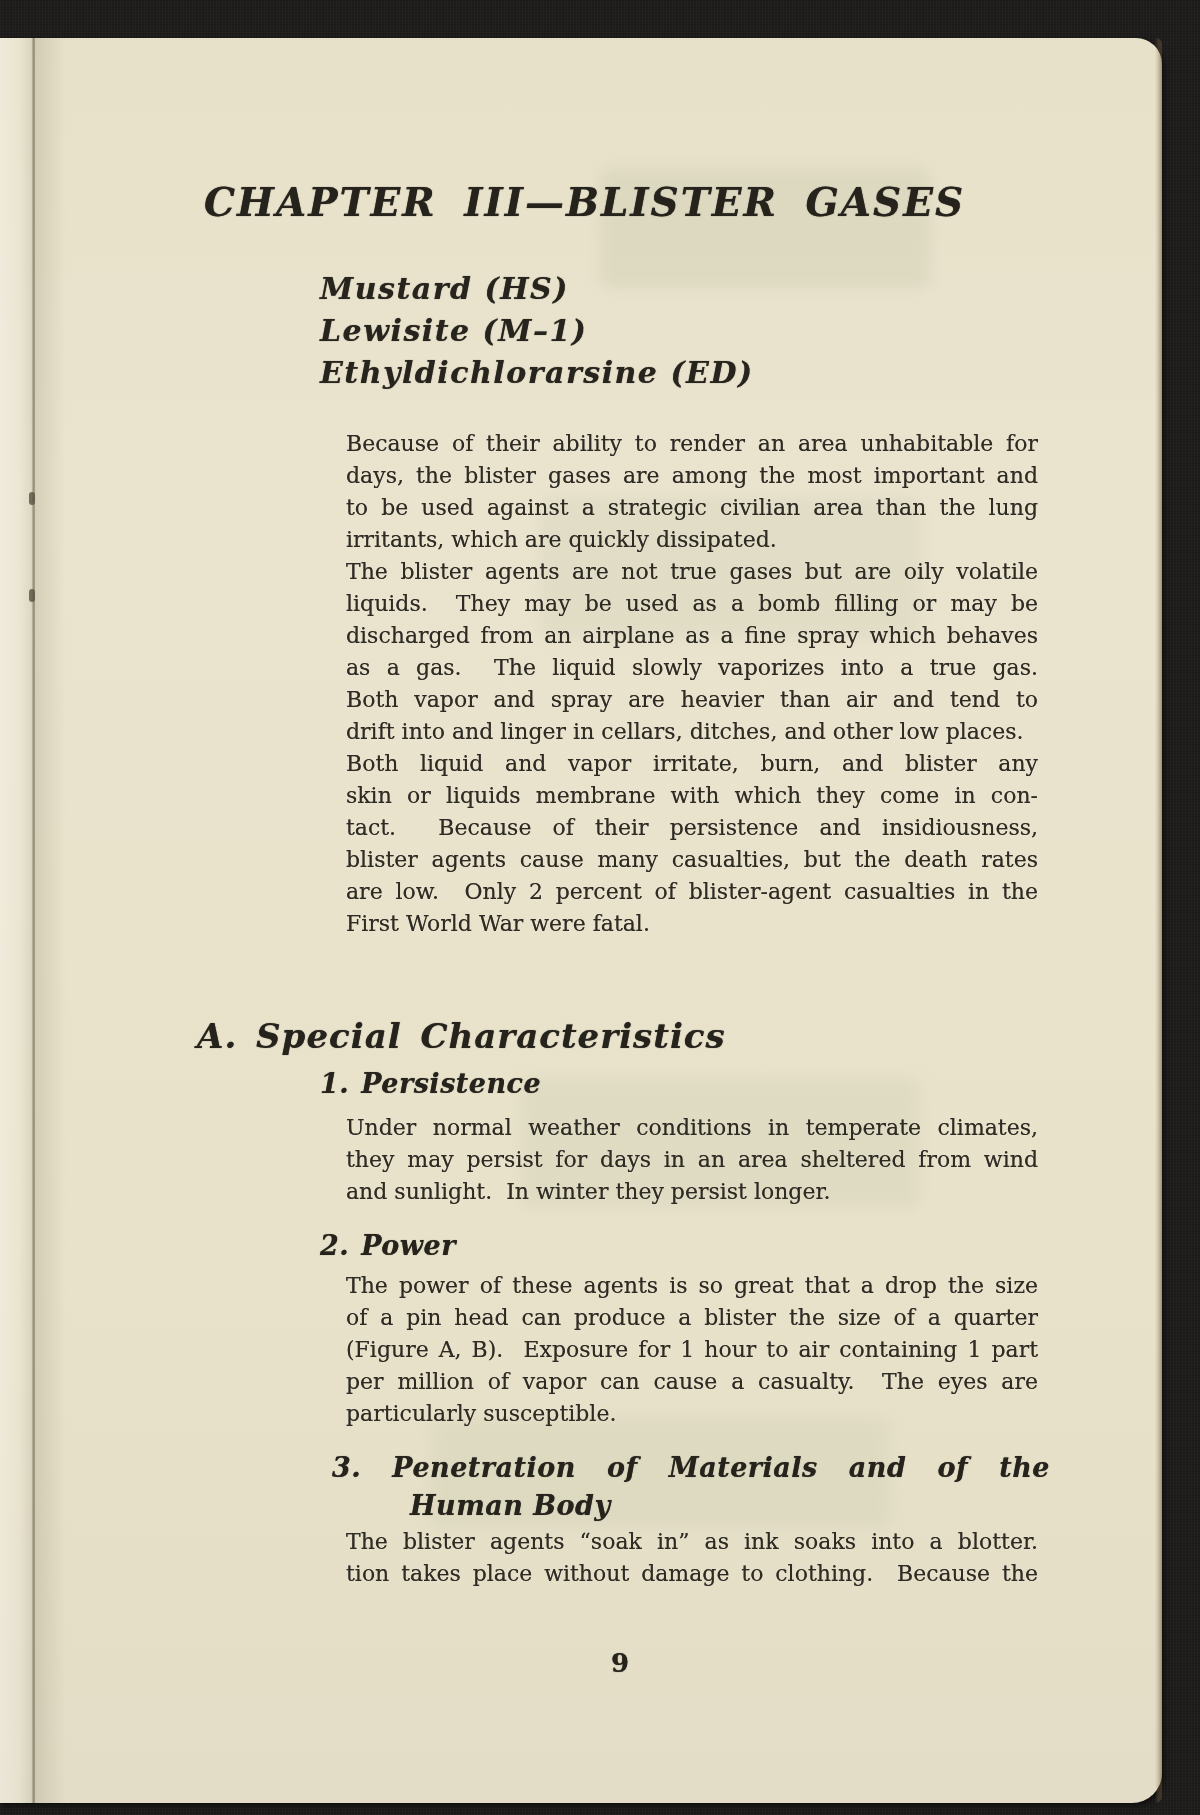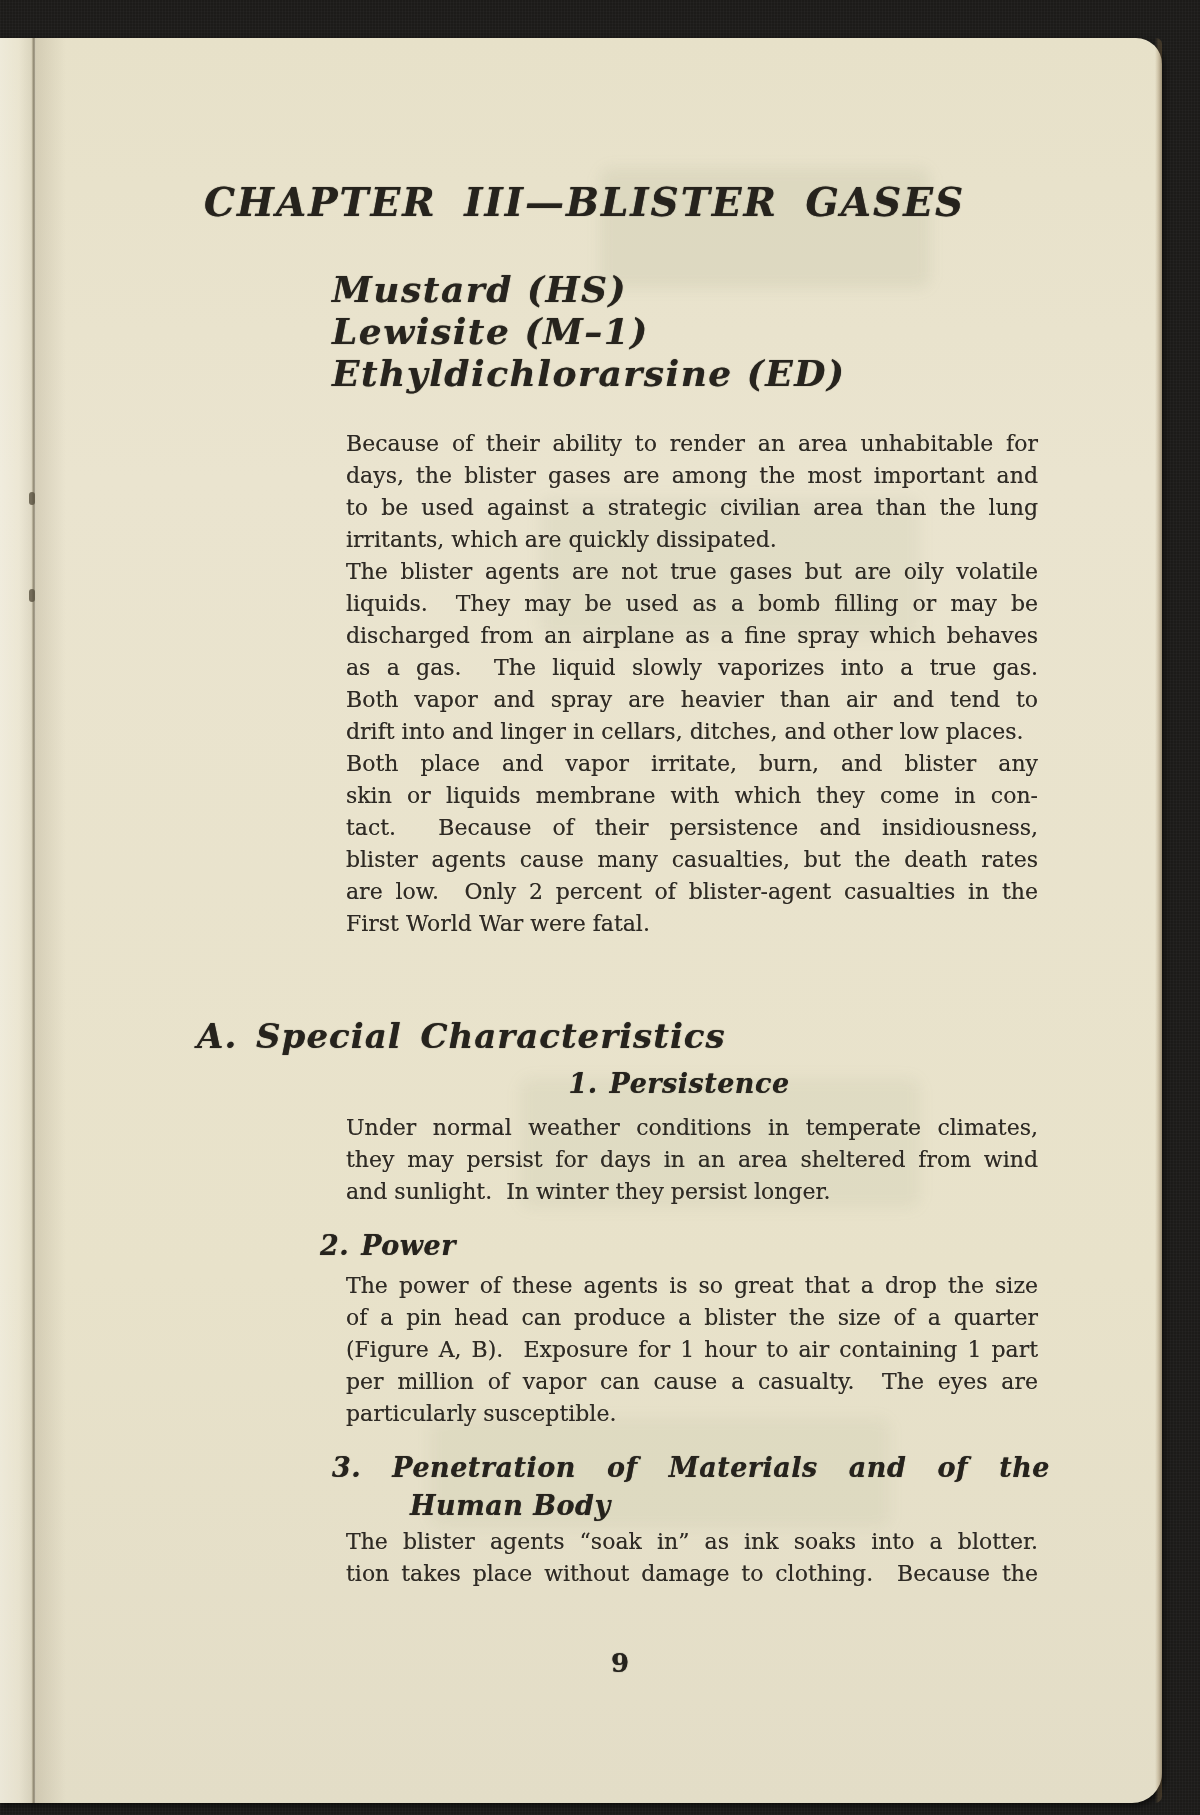--- a/index.html
+++ b/index.html
@@ -45,22 +45,22 @@
   .col{left:320px;width:718px;}
   .chapter-title{
     left:204px;top:141px;
     font-size:39px;font-weight:bold;font-style:italic;
     letter-spacing:2px;word-spacing:12px;color:#26231d;
     text-shadow:0 0 1px rgba(38,35,29,0.8);
     white-space:nowrap;
   }
   .agents{left:320px;top:230px;line-height:42px;}
   .agent{
-    font-size:36px;font-weight:bold;font-style:italic;letter-spacing:1.5px;
-    color:#27241e;text-shadow:0 0 1px rgba(38,35,29,0.7);white-space:nowrap;margin-left:12px;
+    font-size:30px;font-weight:bold;font-style:italic;letter-spacing:1.5px;
+    color:#27241e;text-shadow:0 0 1px rgba(38,35,29,0.7);white-space:nowrap;
   }
   .bodytext{font-size:22px;line-height:32px;color:#2e2a24;text-shadow:0 0 0.6px rgba(46,42,36,0.55);}
   .tline{text-align:justify;text-align-last:justify;white-space:pre-wrap;min-height:32px;}
   .tline-end{text-align-last:left;}
   .para{text-indent:26px;}
   .para .tline:first-child{text-indent:26px;}
   .section-a{
     left:197px;top:978px;font-size:34px;font-weight:bold;font-style:italic;
     letter-spacing:1px;word-spacing:6px;color:#26231d;
     text-shadow:0 0 1px rgba(38,35,29,0.75);white-space:nowrap;
@@ -108,35 +108,35 @@
         </div>
       <div class="para">
           <div class="tline">The blister agents are not true gases but are oily volatile</div>
           <div class="tline">liquids.  They may be used as a bomb filling or may be</div>
           <div class="tline">discharged from an airplane as a fine spray which behaves</div>
           <div class="tline">as a gas.  The liquid slowly vaporizes into a true gas.</div>
           <div class="tline">Both vapor and spray are heavier than air and tend to</div>
           <div class="tline tline-end">drift into and linger in cellars, ditches, and other low places.</div>
         </div>
       <div class="para">
-          <div class="tline">Both place and vapor irritate, burn, and blister any</div>
+          <div class="tline">Both liquid and vapor irritate, burn, and blister any</div>
           <div class="tline">skin or liquids membrane with which they come in con-</div>
           <div class="tline">tact.  Because of their persistence and insidiousness,</div>
           <div class="tline">blister agents cause many casualties, but the death rates</div>
           <div class="tline">are low.  Only 2 percent of blister-agent casualties in the</div>
           <div class="tline tline-end">First World War were fatal.</div>
         </div>
     </div>
 
     <div class="abs section-a">
       <span>A.</span>
       <span>Special Characteristics</span>
     </div>
 
-    <div class="abs col sub-head" style="top:1030px;text-align:center;">
+    <div class="abs col sub-head" style="top:1030px;">
       <span class="num">1.</span><span>Persistence</span>
     </div>
     <div class="abs col bodytext para" style="top:1074px;">
         <div class="tline">Under normal weather conditions in temperate climates,</div>
         <div class="tline">they may persist for days in an area sheltered from wind</div>
         <div class="tline tline-end">and sunlight.  In winter they persist longer.</div>
       </div>
 
     <div class="abs col sub-head" style="top:1192px;">
       <span class="num">2.</span><span>Power</span>

